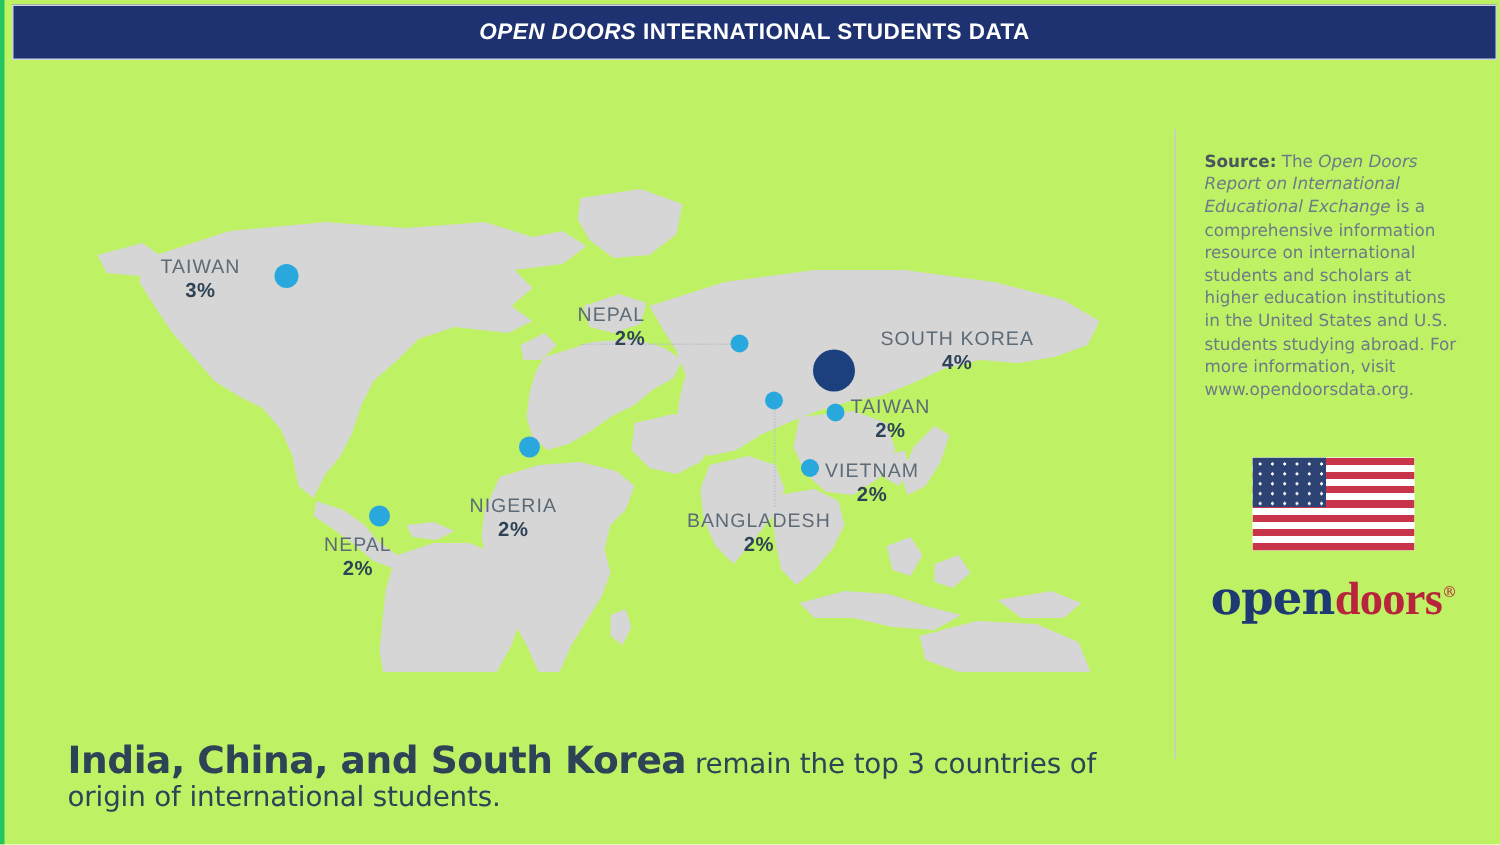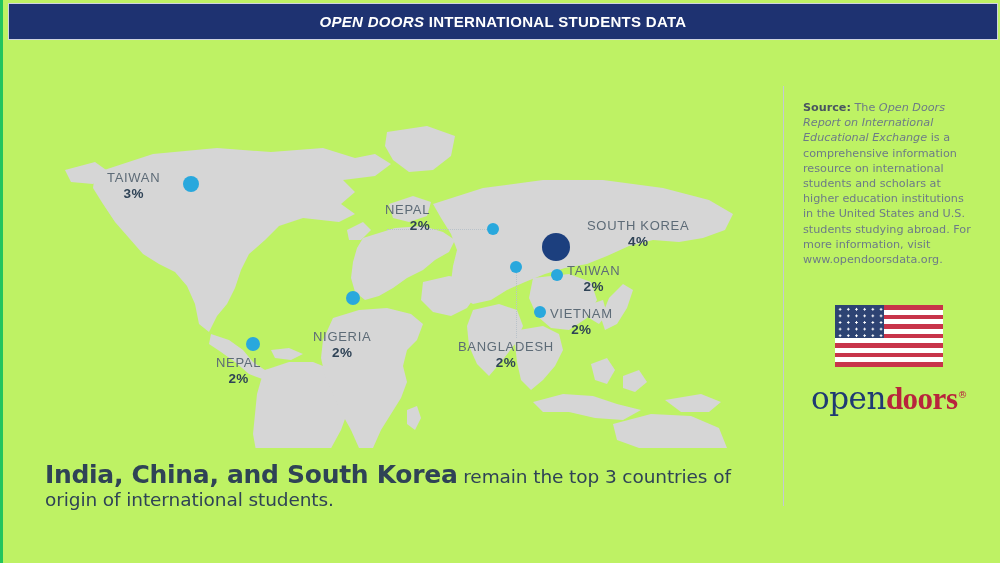--- a/index.html
+++ b/index.html
@@ -132,21 +132,21 @@
   #wordmark {
     margin-top: 16px;
     font-family: "DejaVu Serif", serif;
     font-size: 31px;
     letter-spacing: -0.5px;
     line-height: 1;
     white-space: nowrap;
   }
   #wordmark .open {
     color: #1f3a73;
-    font-weight: normal;
+    font-weight: bold;
     text-align: center;
   }
   #wordmark .doors {
     color: #b8243c;
     font-weight: bold;
     font-family: Liberation Serif, serif;
   }
   #wordmark .reg {
     color: #b8243c;
     font-size: 10px;
@@ -228,21 +228,21 @@
   }
   .leader.v {
     border-left: 1px dotted #b9c2ca;
     width: 0;
   }
 
   
   #caption {
     position: absolute;
     left: 42px;
-    top: 460px;
+    top: 492px;
     width: 700px;
     color: #2f4356;
     font-family: "DejaVu Sans", sans-serif;
   }
   #caption .lead {
     font-size: 25px;
     font-weight: bold;
     letter-spacing: -0.3px;
   }
   #caption .rest {

